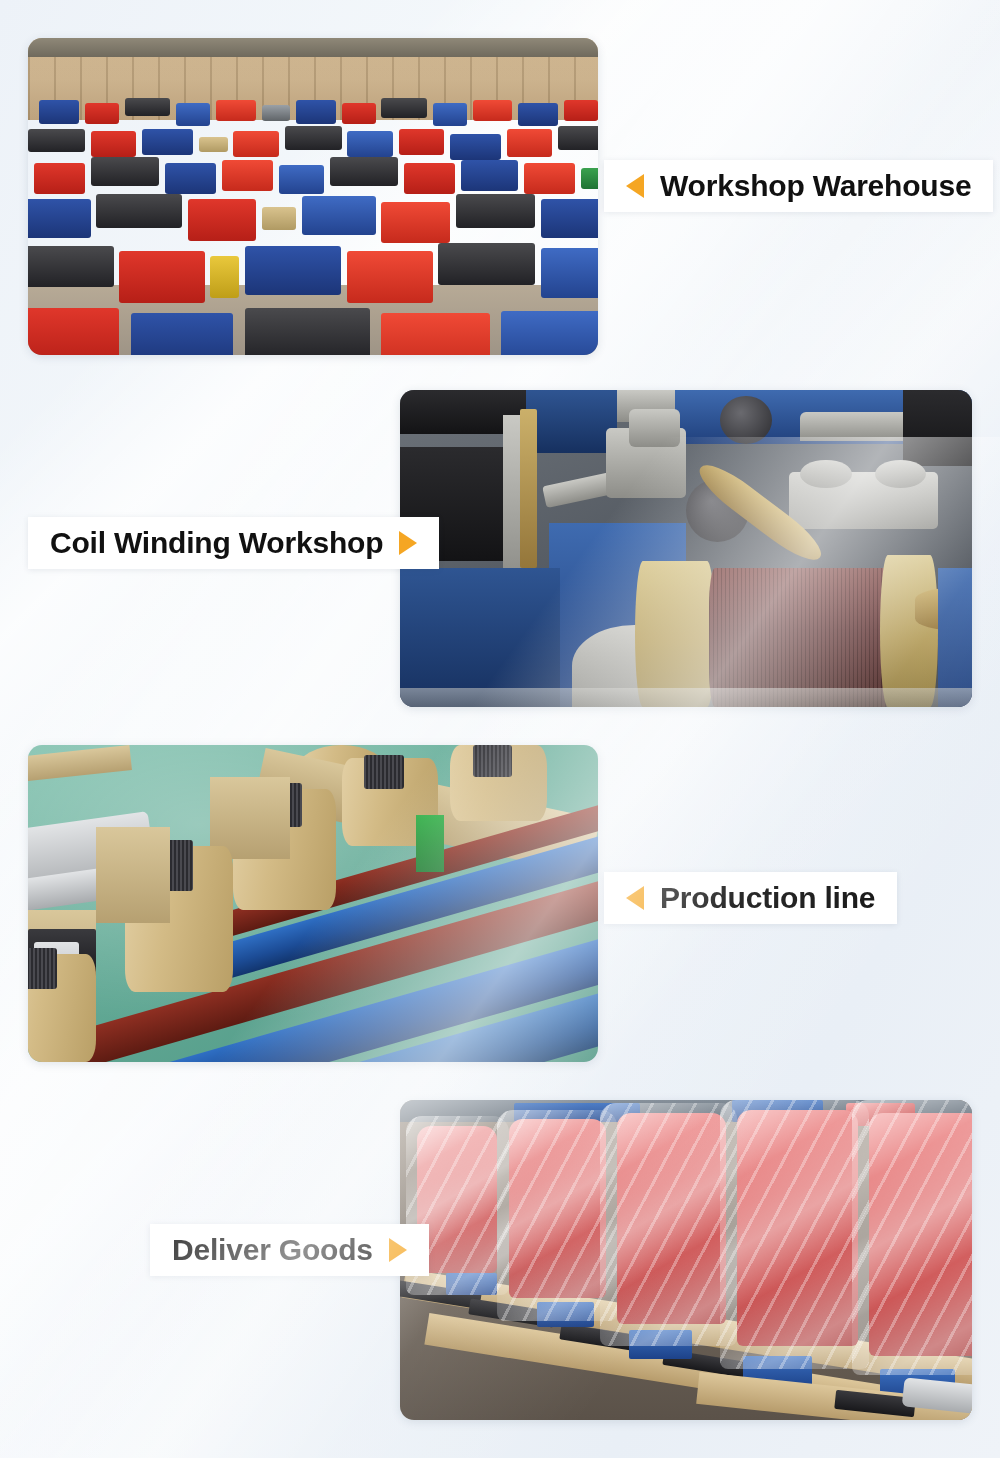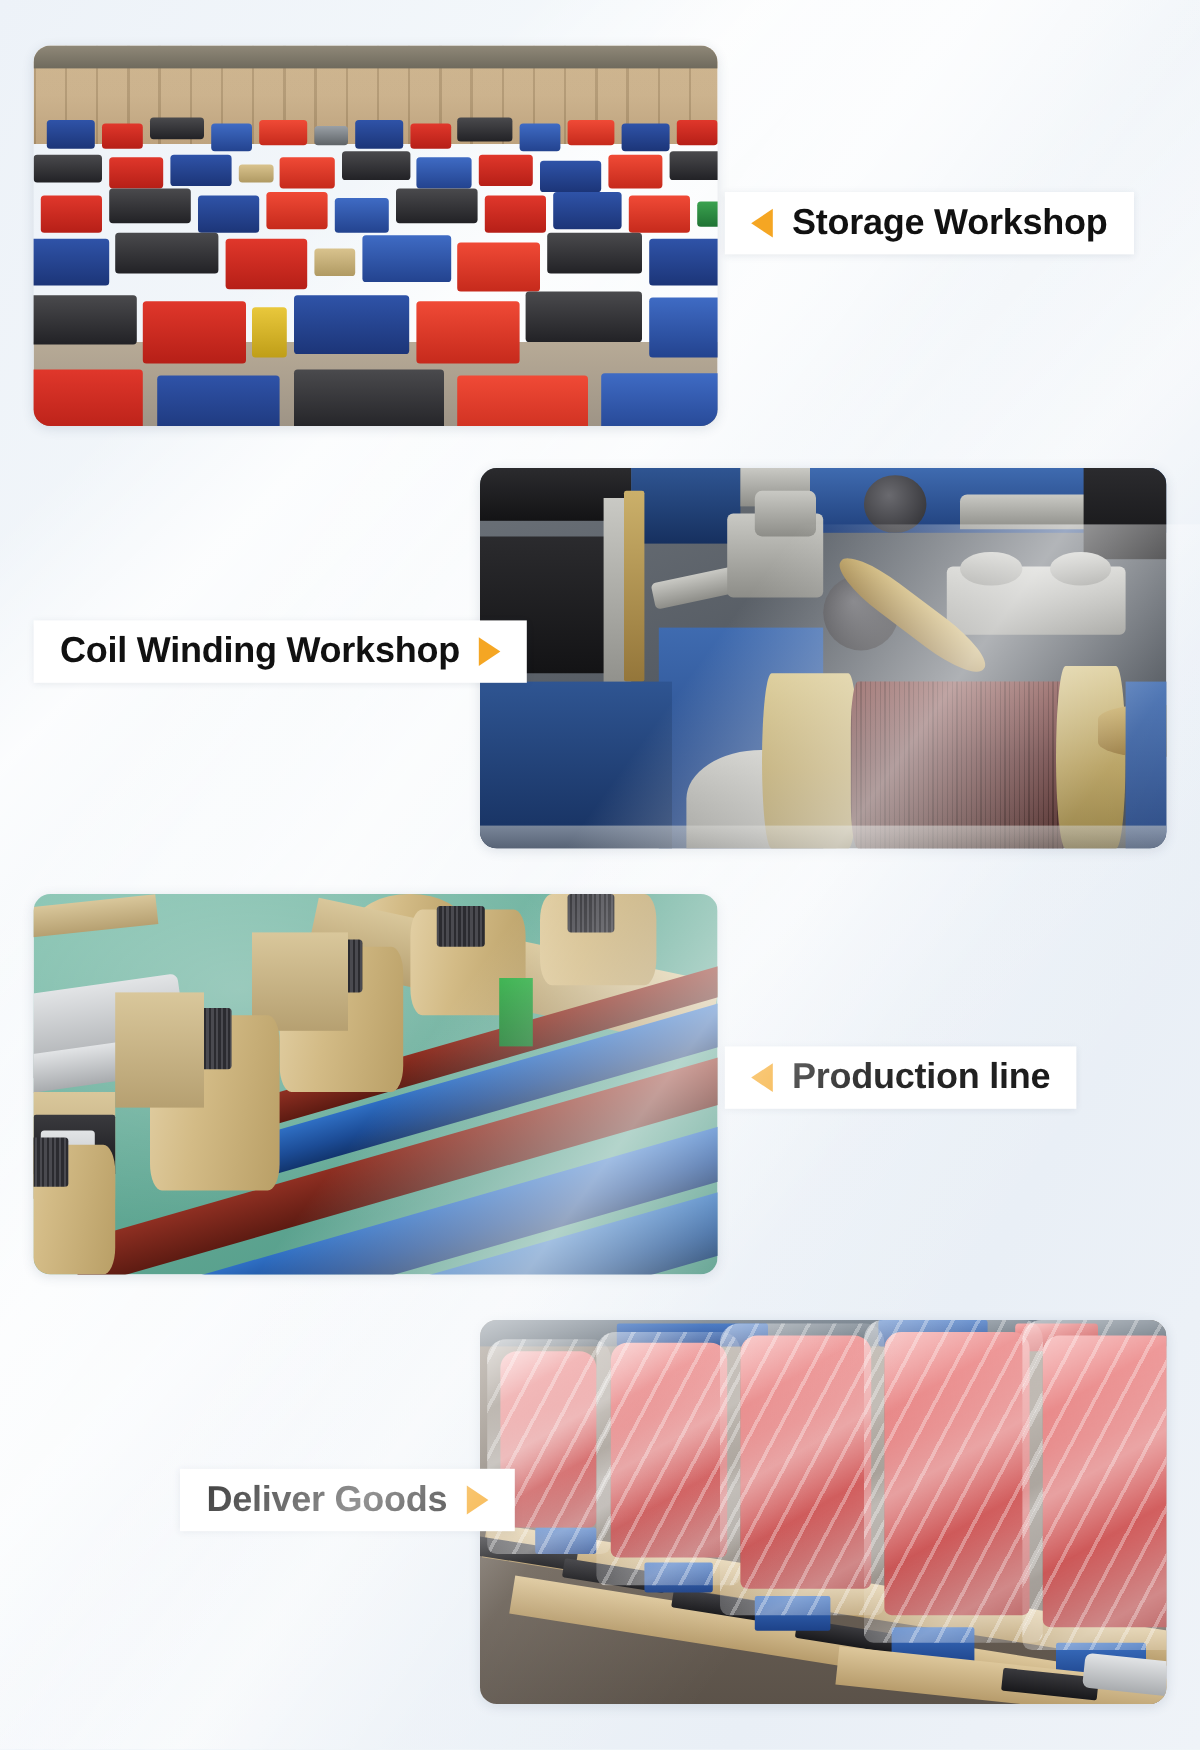--- a/index.html
+++ b/index.html
@@ -276,21 +276,21 @@
         <div class="tu blue" style="left:18%; top:84%; width:18%; height:20%;"></div>
         <div class="tu dark" style="left:38%; top:82%; width:22%; height:20%;"></div>
         <div class="tu red2" style="left:62%; top:84%; width:19%; height:22%;"></div>
         <div class="tu blue2" style="left:83%; top:83%; width:20%; height:21%;"></div>
       </div>
     </div>
   </div>
 
   <div class="label" style="left:604px; top:160px; height:52px;">
     <span class="tri left"></span>
-    <span class="txt">Storage Workshop</span>
+    <span class="txt">Workshop Warehouse</span>
   </div>
 
   <div class="photo" style="left:400px; top:390px; width:572px; height:317px;">
     <div class="scene">
       <div class="cw-bg"></div>
 
       <div class="cw-dark" style="left:0%;  top:0%;  width:22%; height:14%;"></div>
       <div class="cw-blue2" style="left:22%; top:0%;  width:16%; height:20%;"></div>
       <div class="cw-steel" style="left:38%; top:0%;  width:10%; height:10%;"></div>
       <div class="cw-blue" style="left:48%; top:0%;  width:52%; height:17%;"></div>

